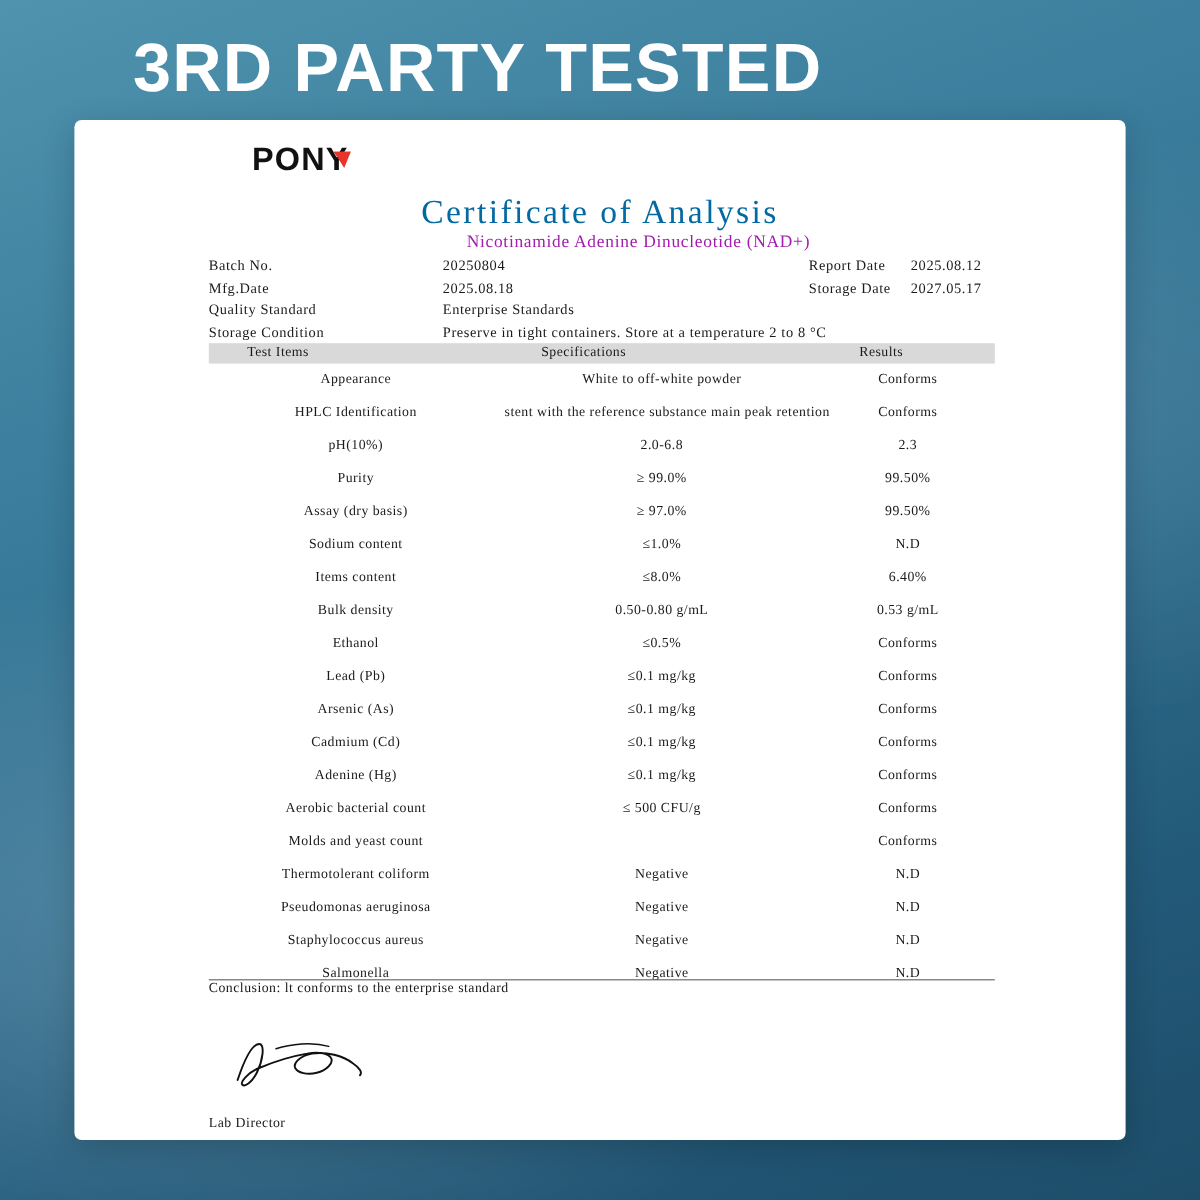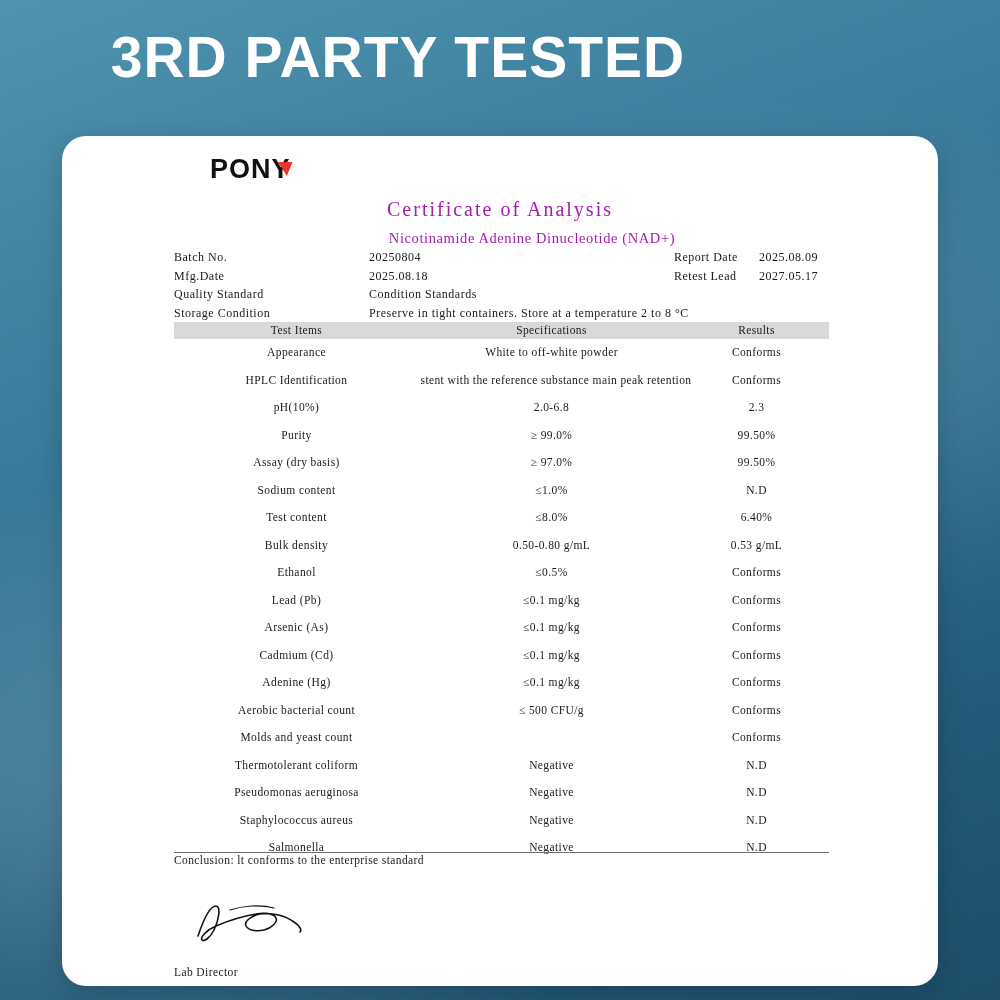--- a/index.html
+++ b/index.html
@@ -37,24 +37,23 @@
     color: #ffffff;
     line-height: 1.1;
   }
   .card {
     position: absolute;
     top: 100px;
     left: 62px;
     width: 876px;
     height: 850px;
     background: #ffffff;
-    border-radius: 24px;
+    border-radius: 6px;
     box-shadow: 0 6px 26px rgba(0,0,0,0.18);
     overflow: hidden;
-    margin-top: 36px;
   }
   .doc {
     position: absolute;
     inset: 0;
     font-family: "Liberation Serif", serif;
     color: #1a1a1a;
   }
   
   .logo {
     position: absolute;
@@ -85,23 +84,23 @@
     clip-path: polygon(0% 0%, 100% 0%, 62% 100%, 30% 45%);
   }
   
   .coa-title {
     position: absolute;
     top: 62px;
     left: 0;
     width: 876px;
     text-align: center;
     font-family: "Liberation Serif", serif;
-    font-size: 20px;
+    font-size: 28px;
     letter-spacing: 2px;
-    color: #a21caf;
+    color: #0369a1;
   }
   .coa-sub {
     position: absolute;
     top: 94px;
     left: 0;
     width: 940px;
     text-align: center;
     font-family: "Liberation Serif", serif;
     font-size: 14.5px;
     letter-spacing: 0.6px;
@@ -137,22 +136,22 @@
   }
   .tbl-head {
     background: #d9d9d9;
     height: 17px;
     position: relative;
   }
   .tbl-head div {
     position: absolute;
     top: 0;
     line-height: 17px;
-    text-align: center;
-    font-size: 11.5px;
+    font-size: 11.5px;
+    padding-left: 32px;
   }
   .col-item { left: 0; width: 245px; }
   .col-spec { left: 245px; width: 265px; }
   .col-res  { left: 510px; width: 145px; }
   .tbl-row {
     position: relative;
     height: 27.5px;
   }
   .tbl-row > div {
     position: absolute;
@@ -212,31 +211,31 @@
       </div>
 
       <div class="coa-title">Certificate of Analysis</div>
       <div class="coa-sub">Nicotinamide Adenine Dinucleotide (NAD+)</div>
 
       <div class="meta">
         <div class="meta-row">
           <span class="meta-label">Batch No.</span>
           <span class="meta-value">20250804</span>
           <span class="meta-label2">Report Date</span>
-          <span class="meta-value2">2025.08.09</span>
+          <span class="meta-value2">2025.08.12</span>
         </div>
         <div class="meta-row">
           <span class="meta-label">Mfg.Date</span>
           <span class="meta-value">2025.08.18</span>
-          <span class="meta-label2">Retest Lead</span>
+          <span class="meta-label2">Storage Date</span>
           <span class="meta-value2">2027.05.17</span>
         </div>
         <div class="meta-row">
           <span class="meta-label">Quality Standard</span>
-          <span class="meta-value">Condition Standards</span>
+          <span class="meta-value">Enterprise Standards</span>
         </div>
         <div class="meta-row">
           <span class="meta-label">Storage Condition</span>
           <span class="meta-value">Preserve in tight containers. Store at a temperature 2 to 8 °C</span>
         </div>
       </div>
 
       <div class="tbl">
         <div class="tbl-head">
           <div class="col-item">Test Items</div>
@@ -268,21 +267,21 @@
           <div class="col-item">Assay (dry basis)</div>
           <div class="col-spec">≥ 97.0%</div>
           <div class="col-res">99.50%</div>
         </div>
         <div class="tbl-row">
           <div class="col-item">Sodium content</div>
           <div class="col-spec">≤1.0%</div>
           <div class="col-res">N.D</div>
         </div>
         <div class="tbl-row">
-          <div class="col-item">Test content</div>
+          <div class="col-item">Items content</div>
           <div class="col-spec">≤8.0%</div>
           <div class="col-res">6.40%</div>
         </div>
         <div class="tbl-row">
           <div class="col-item">Bulk density</div>
           <div class="col-spec">0.50-0.80 g/mL</div>
           <div class="col-res">0.53 g/mL</div>
         </div>
         <div class="tbl-row">
           <div class="col-item">Ethanol</div>

